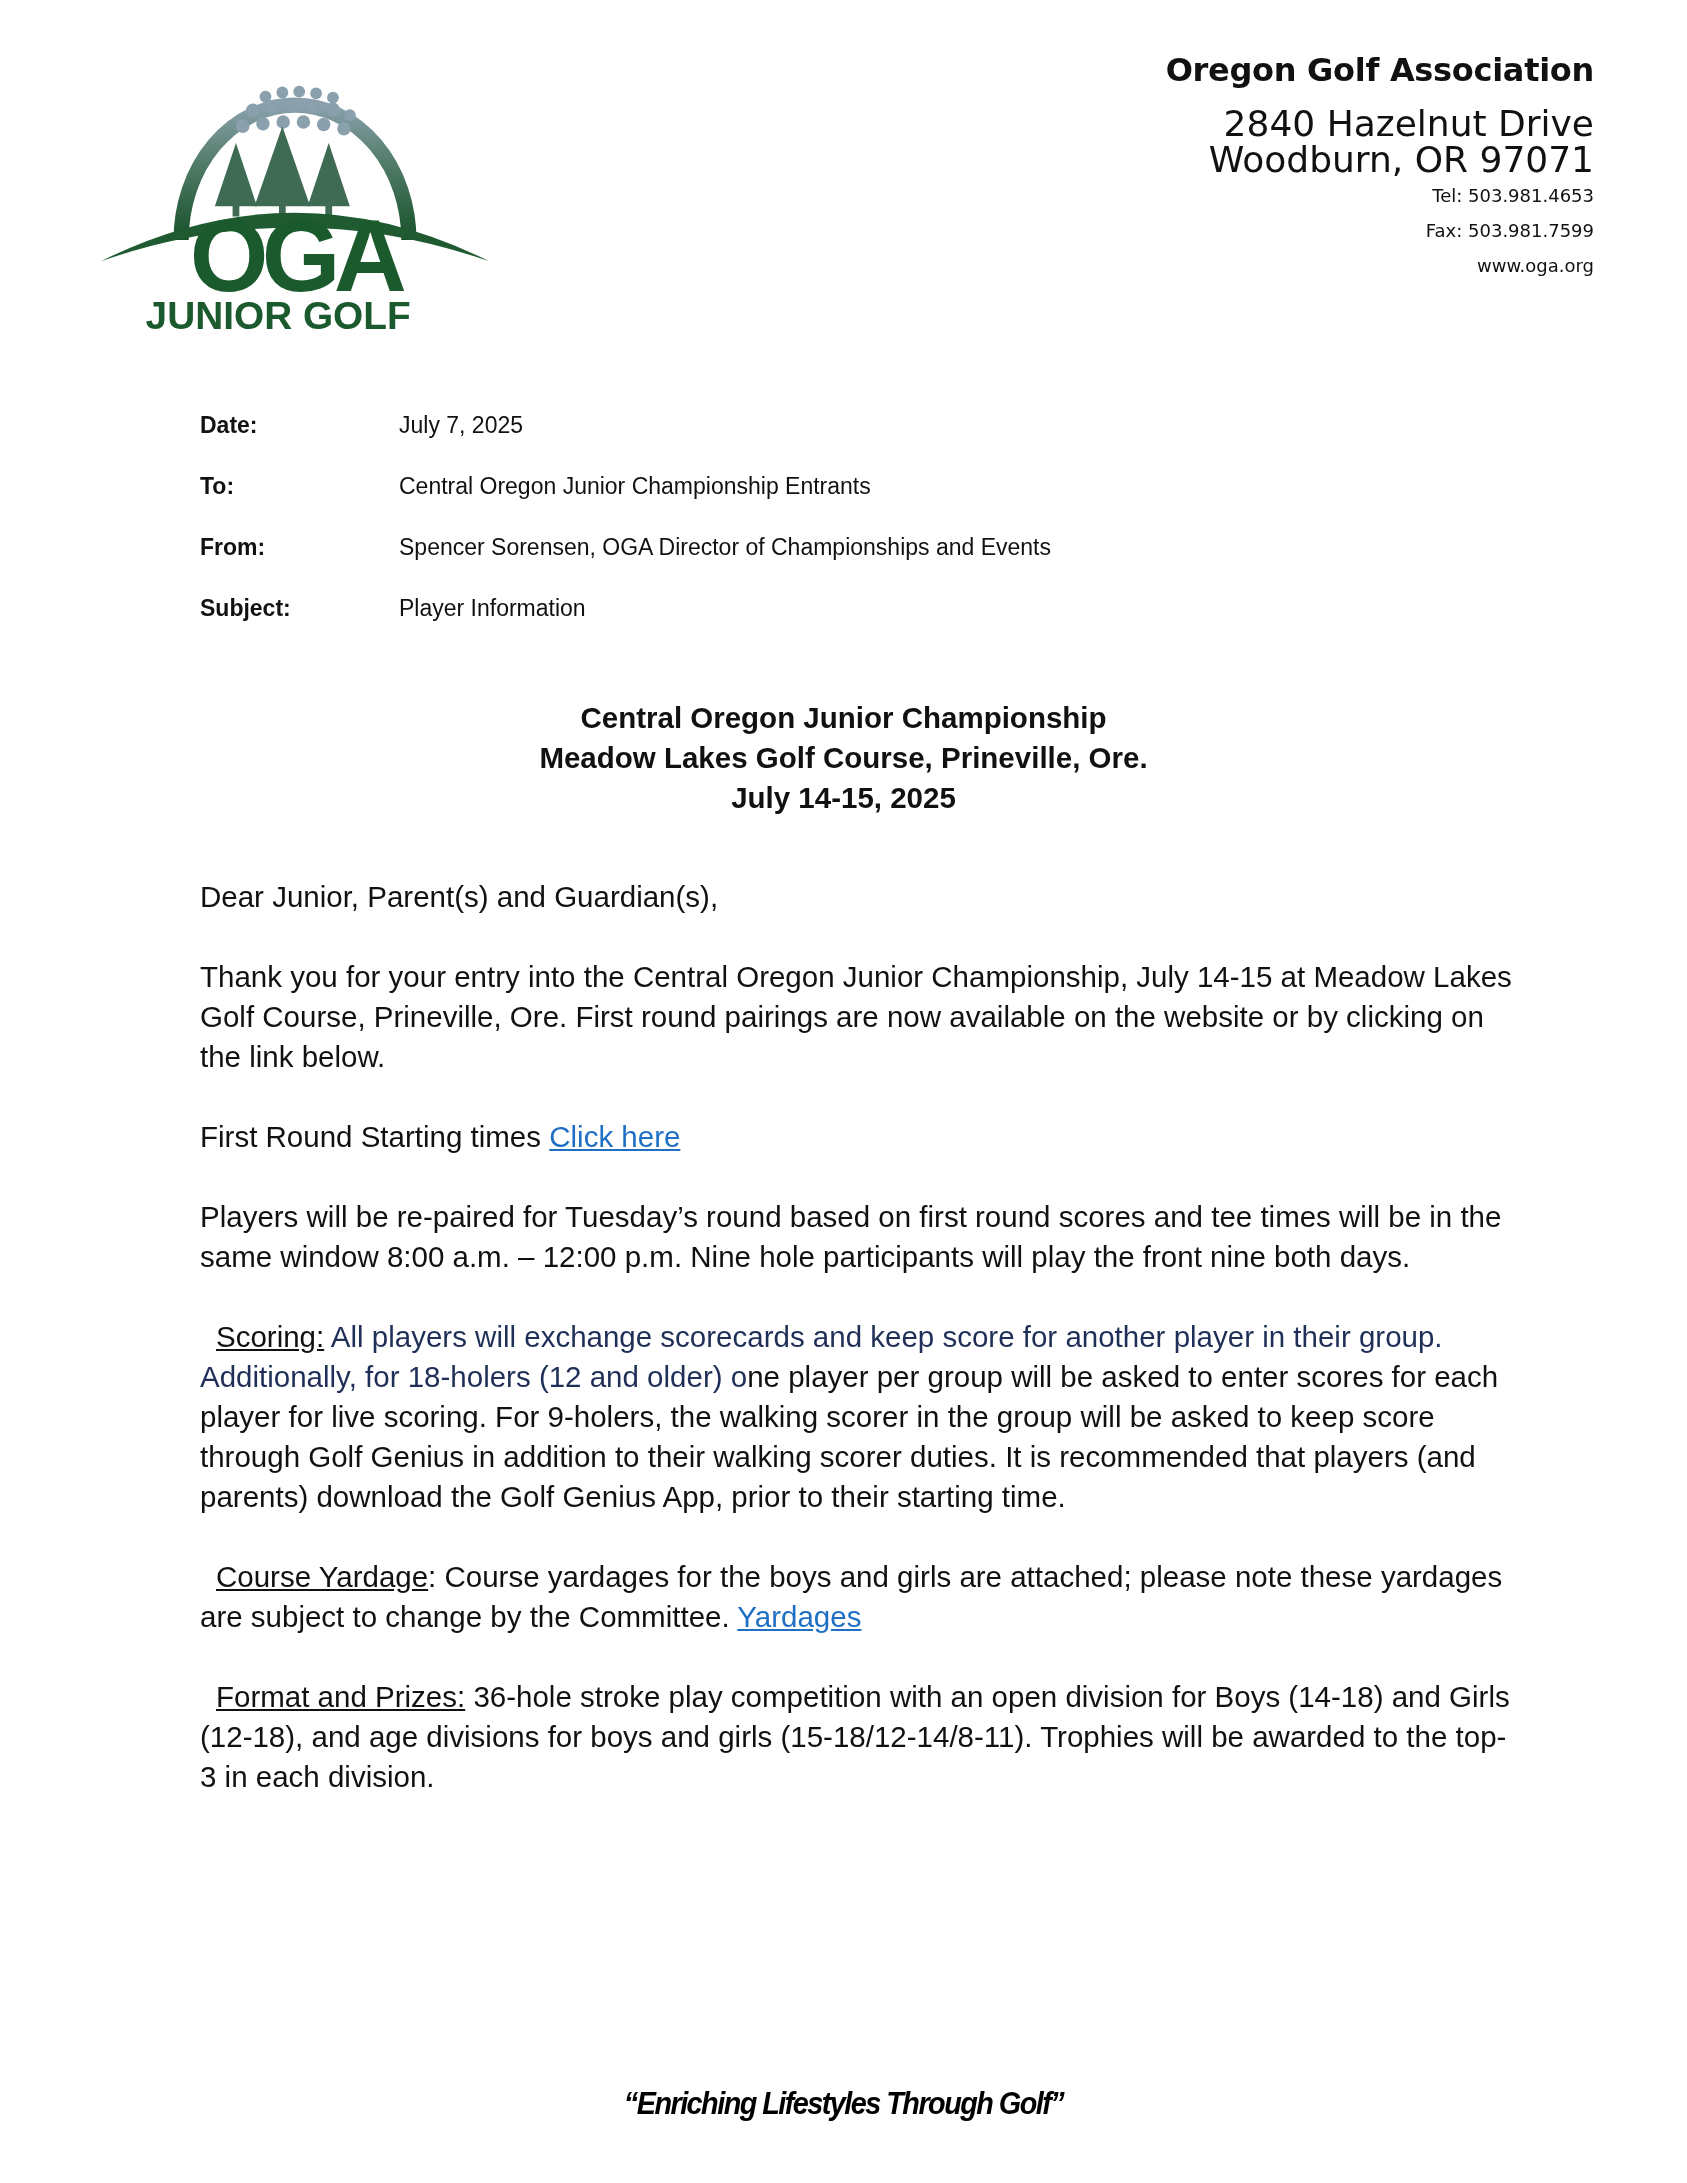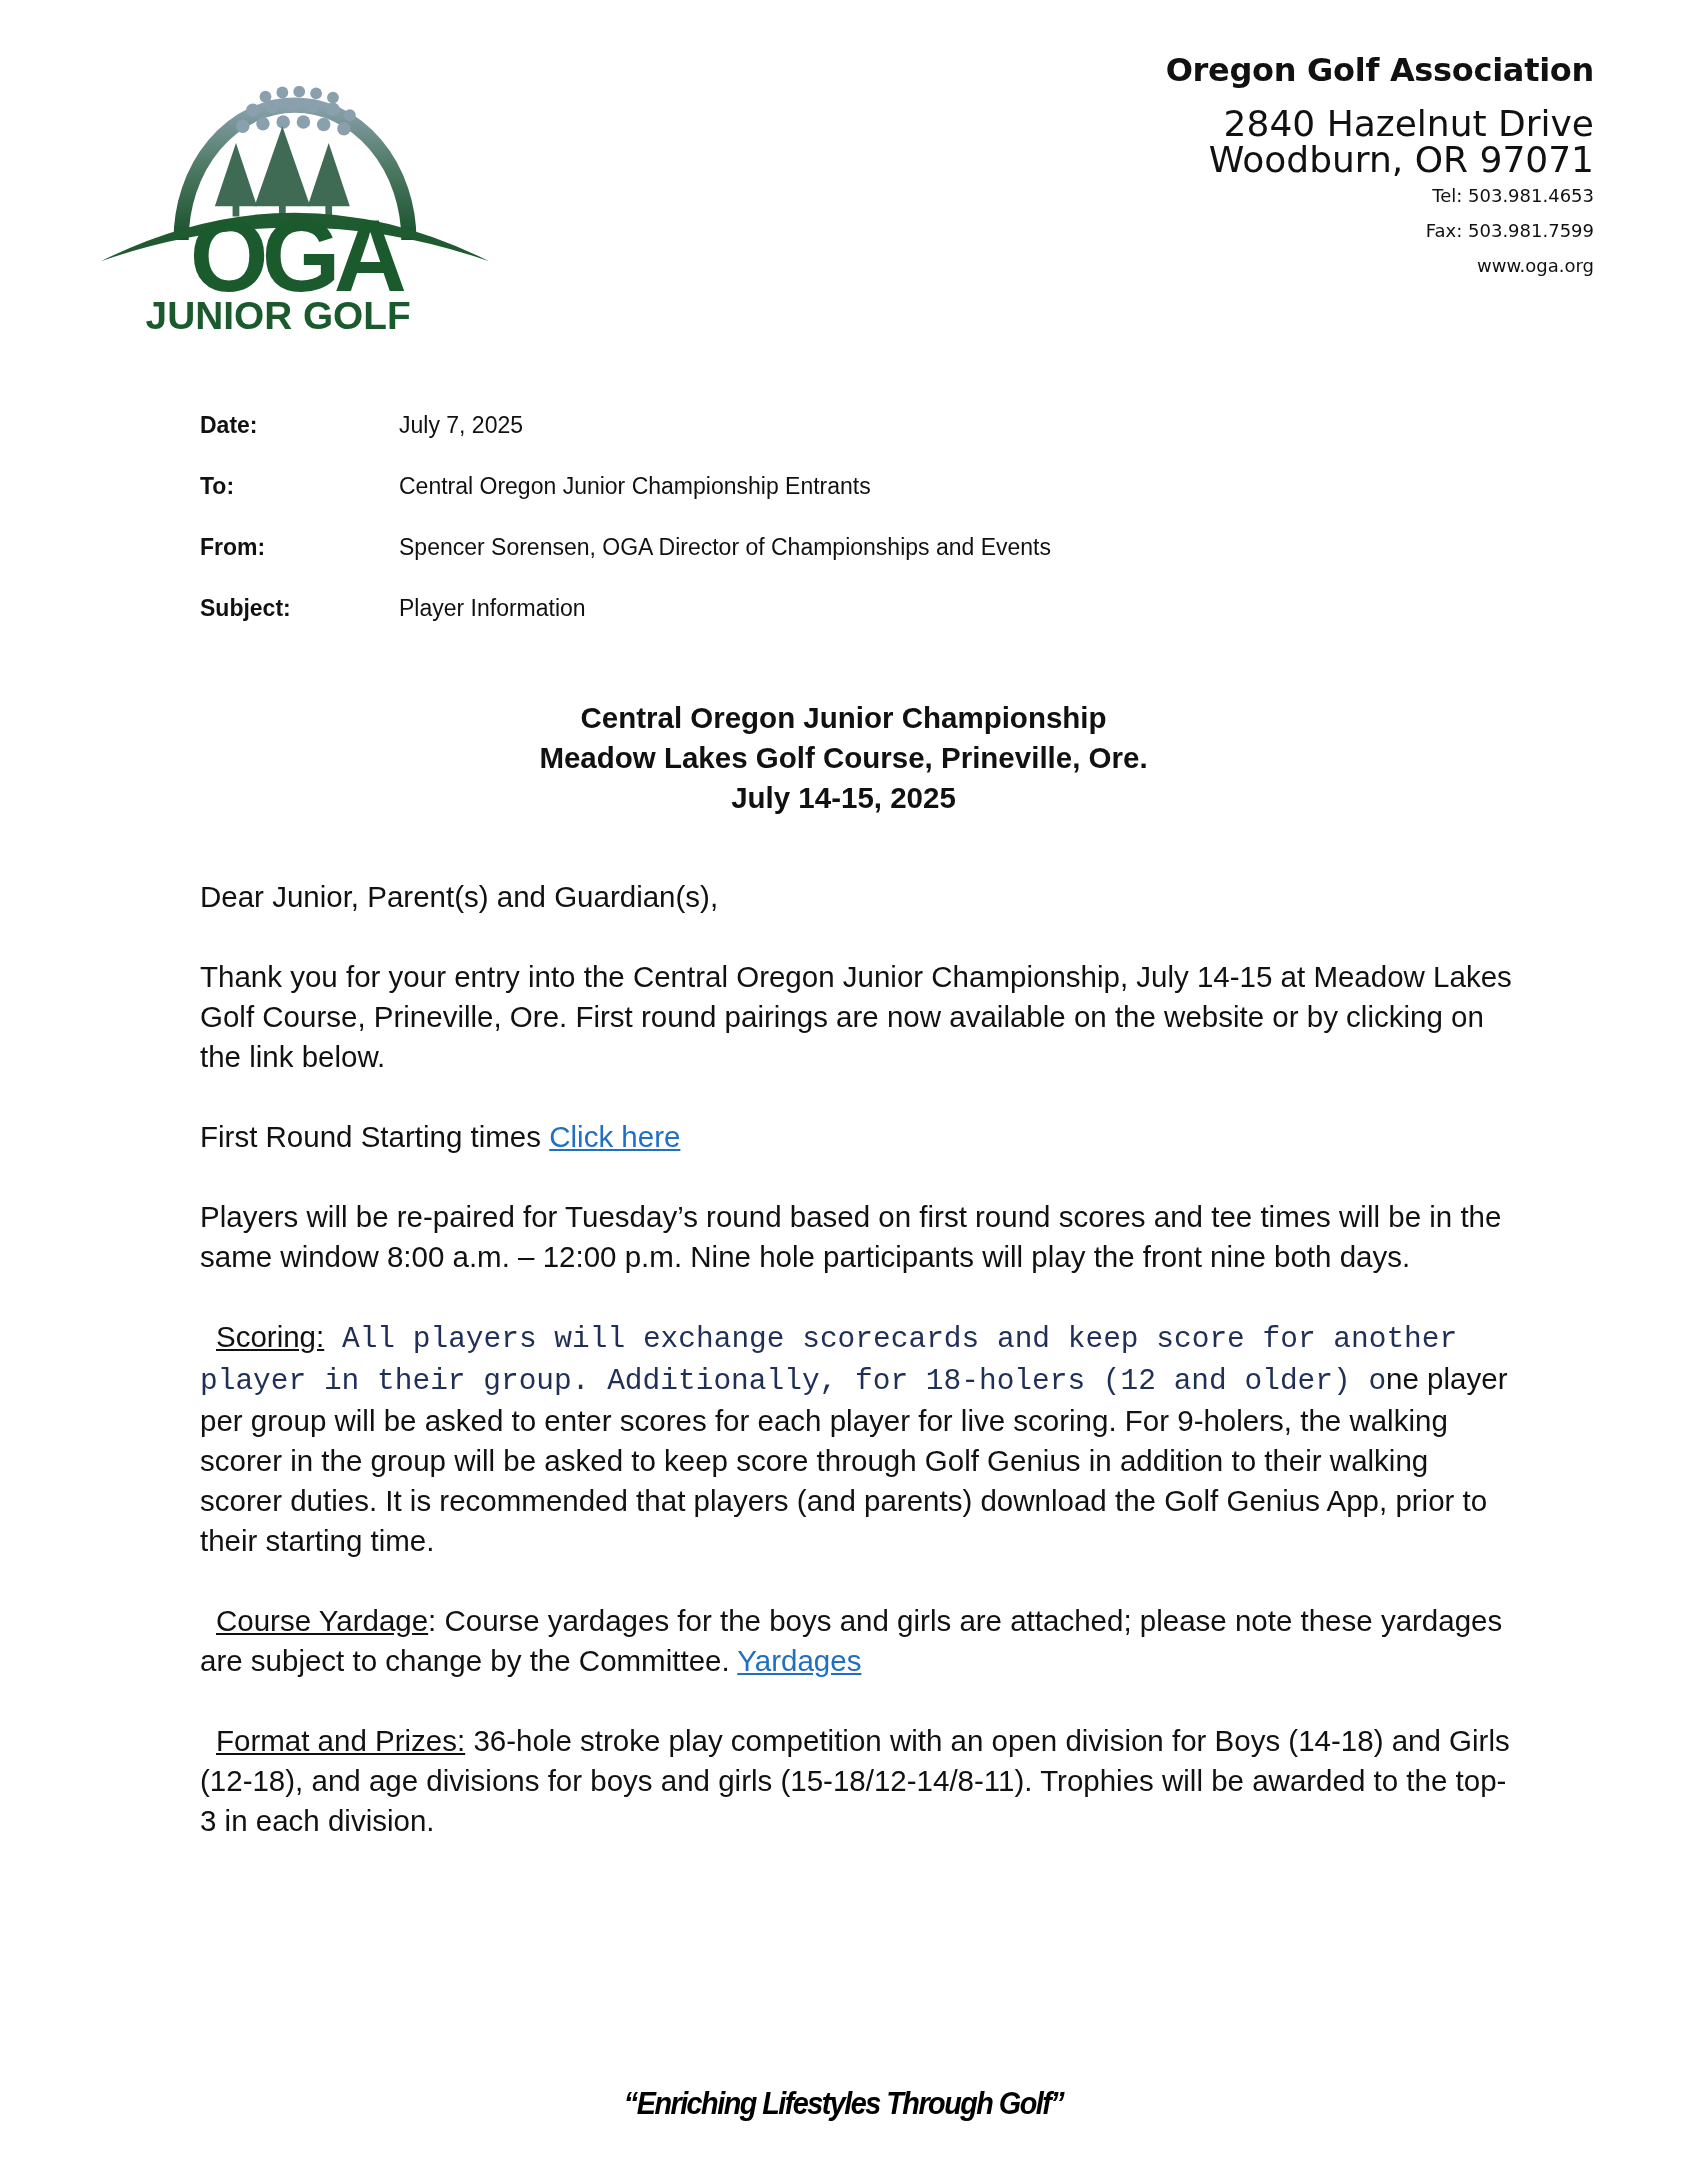--- a/index.html
+++ b/index.html
@@ -26,21 +26,21 @@
     text-align: center; font-size: 29.5px; font-weight: bold; line-height: 40px;
   }
 
   .body {
     position: absolute; left: 200px; top: 877px; width: 1316px;
     font-size: 29.5px; line-height: 40px;
   }
   .body p { margin: 0 0 40px 0; }
   .u { text-decoration: underline; margin-left: 16px; }
   .link { color: #1f6fc5; text-decoration: underline; cursor: pointer; }
-  .navy { color: #1f2f57; font-family: Liberation Mono, monospace; }
+  .navy { color: #1f2f57; }
 
   .footer-motto {
     position: absolute; left: 0; width: 1687px; top: 2085px; text-align: center;
     font-family: "Liberation Sans", sans-serif; font-weight: bold; font-style: italic;
     font-size: 32px; letter-spacing: -1.7px; transform: scaleX(0.9); color: #000;
   }
 </style>
 </head>
 <body>
 

